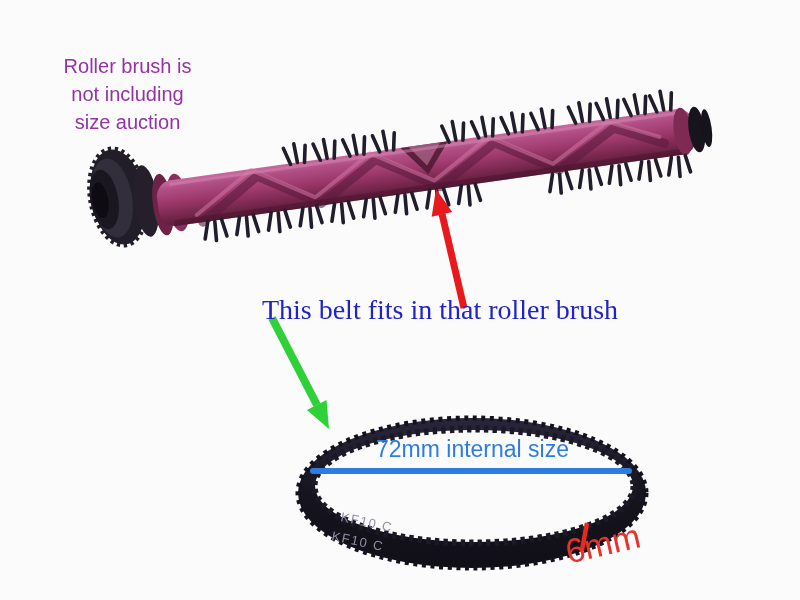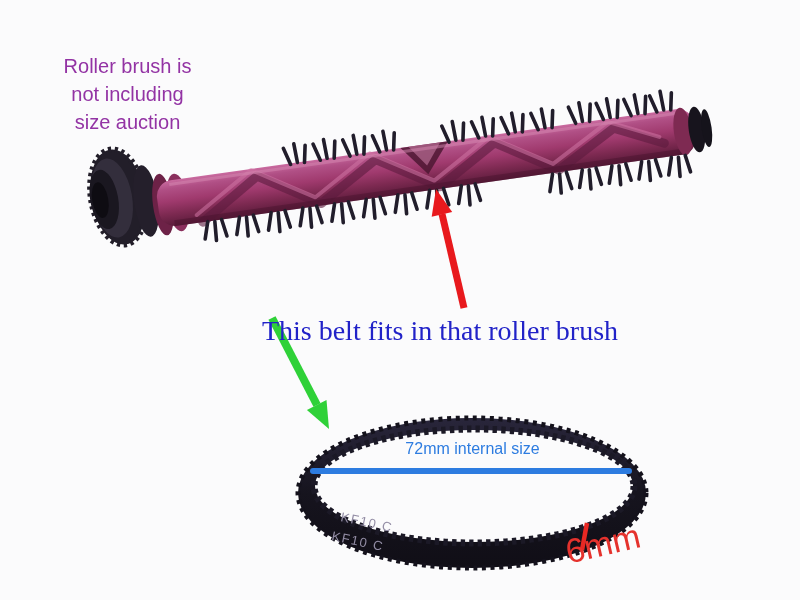--- a/index.html
+++ b/index.html
@@ -6,21 +6,21 @@
   body{width:800px;height:600px;overflow:hidden;font-family:"Liberation Sans",sans-serif;}
   #stage{position:relative;width:800px;height:600px;background:#fbfbfc;}
   #figure-svg{position:absolute;left:0;top:0;}
   .txt{position:absolute;}
   #note-exclusion{left:25px;top:52px;width:205px;text-align:center;
     font-size:20px;line-height:28px;font-weight:400;}
   #note-exclusion span{display:block;}
   #note-fit{left:180px;top:294px;width:520px;text-align:center;
     font-family:"Liberation Serif",serif;font-size:28px;line-height:32px;}
   #label-internal{left:355px;top:437px;width:235px;text-align:center;
-    font-size:16px;line-height:24px;}
+    font-size:23px;line-height:24px;}
   #label-width{left:566px;top:535px;font-size:34px;line-height:34px;
     transform:rotate(-13deg);transform-origin:0 50%;}
 </style>
 </head>
 <body>
 
 <div id="stage" style="background: rgb(251, 251, 252);">
 
   <svg id="figure-svg" width="800" height="600" viewBox="0 0 800 600">
     <defs>
@@ -125,19 +125,19 @@
       <polygon points="329,429 306.9,410 326.5,400" fill="currentColor"></polygon>
     </g>
   </svg>
 
   <div class="txt" id="note-exclusion" style="color: rgb(147, 51, 164);">
     <span>Roller brush is</span>
     <span>not including</span>
     <span>size auction</span>
   </div>
 
-  <div class="txt" id="note-fit" style="color: rgb(33, 34, 200); margin-top: 21px;">This belt fits in that roller brush</div>
+  <div class="txt" id="note-fit" style="color: rgb(33, 34, 200);">This belt fits in that roller brush</div>
 
   <div class="txt" id="label-internal" style="color: rgb(45, 124, 224);">72mm internal size</div>
 
   <div class="txt" id="label-width" style="color: rgb(229, 50, 45);">6mm</div>
 
 </div>
 
 </body></html>

